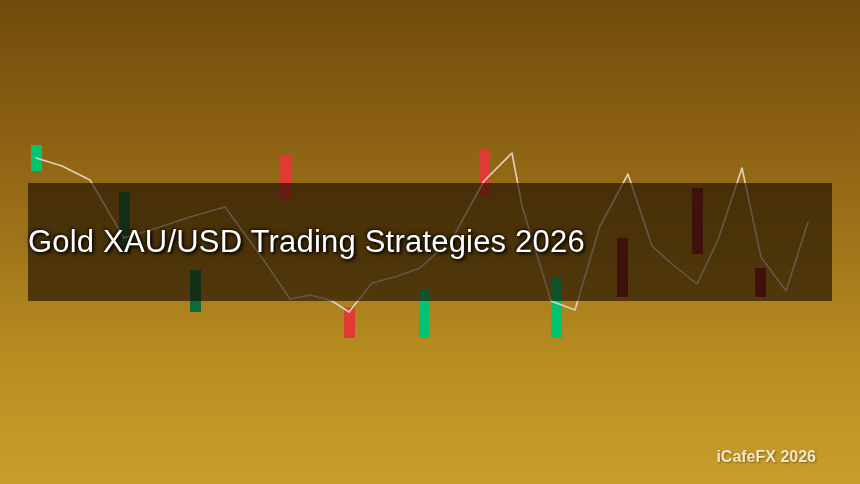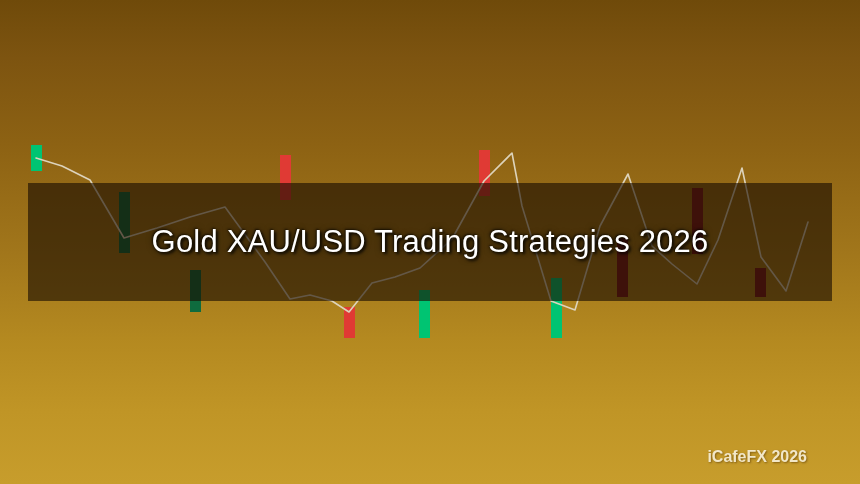--- a/index.html
+++ b/index.html
@@ -40,36 +40,35 @@
   }
   #title-band {
     position: absolute;
     left: 28px;
     top: 183px;
     width: 804px;
     height: 118px;
     background: rgba(24, 12, 0, 0.62);
     display: flex;
     align-items: center;
-    justify-content: center;
   }
   #title-text {
     color: #ffffff;
     font-size: 31px;
     font-weight: 400;
     letter-spacing: 0.2px;
     white-space: nowrap;
     text-shadow:
        2px 2px 3px rgba(0,0,0,0.85),
       -1px -1px 2px rgba(0,0,0,0.6),
        0 0 6px rgba(0,0,0,0.5);
   }
   #footer-text {
     position: absolute;
-    right: 53px;
+    right: 44px;
     bottom: 18px;
     color: #f2e7c8;
     font-size: 16px;
     font-weight: bold;
     text-shadow: 1px 1px 2px rgba(80,50,0,0.55);
   }
 </style>
 </head>
 <body>
 

